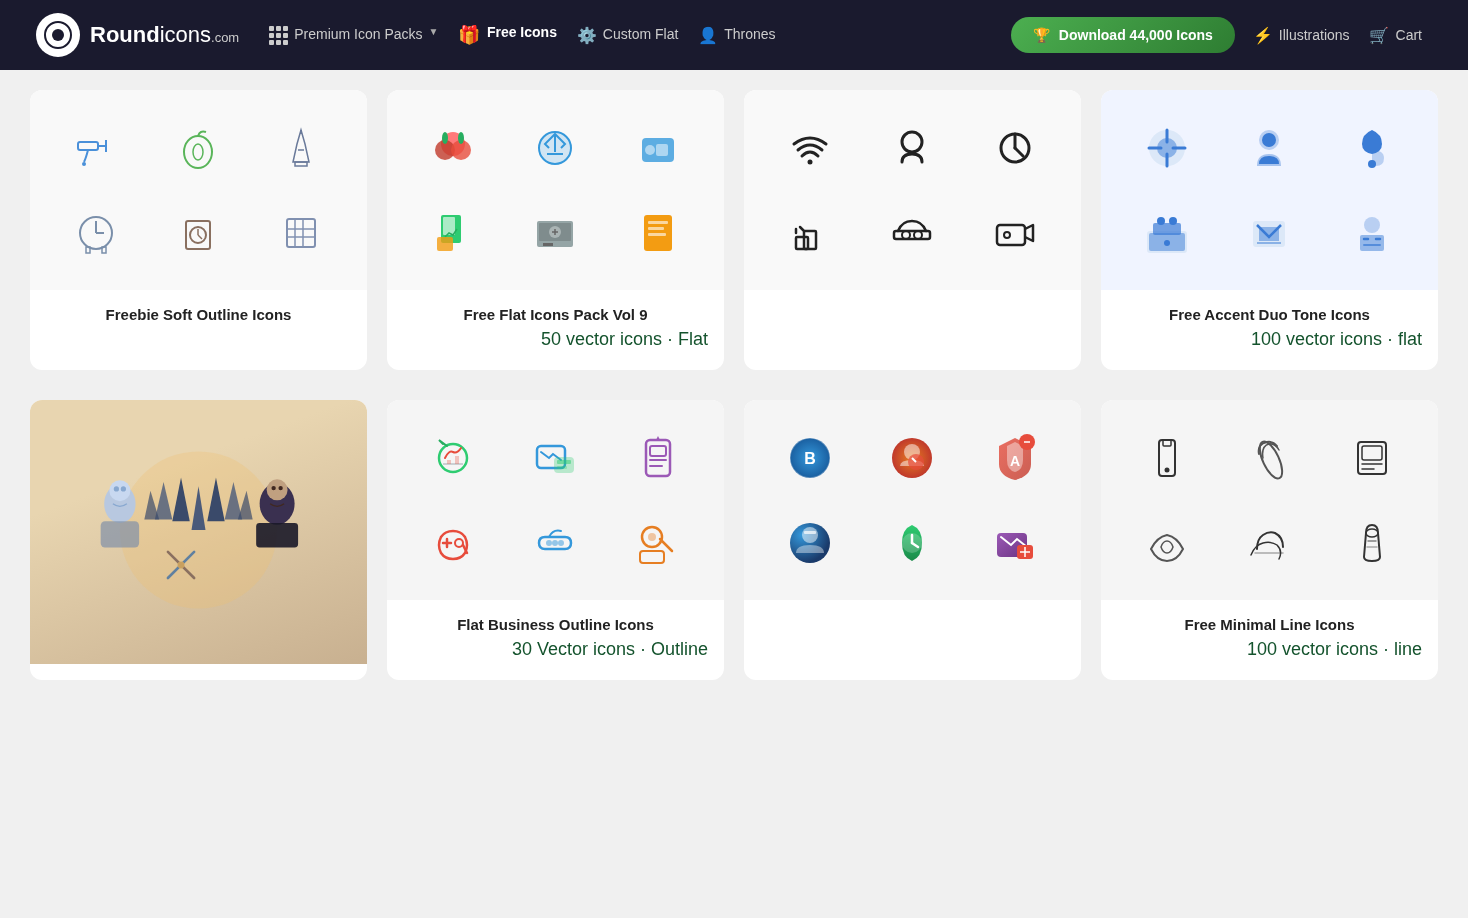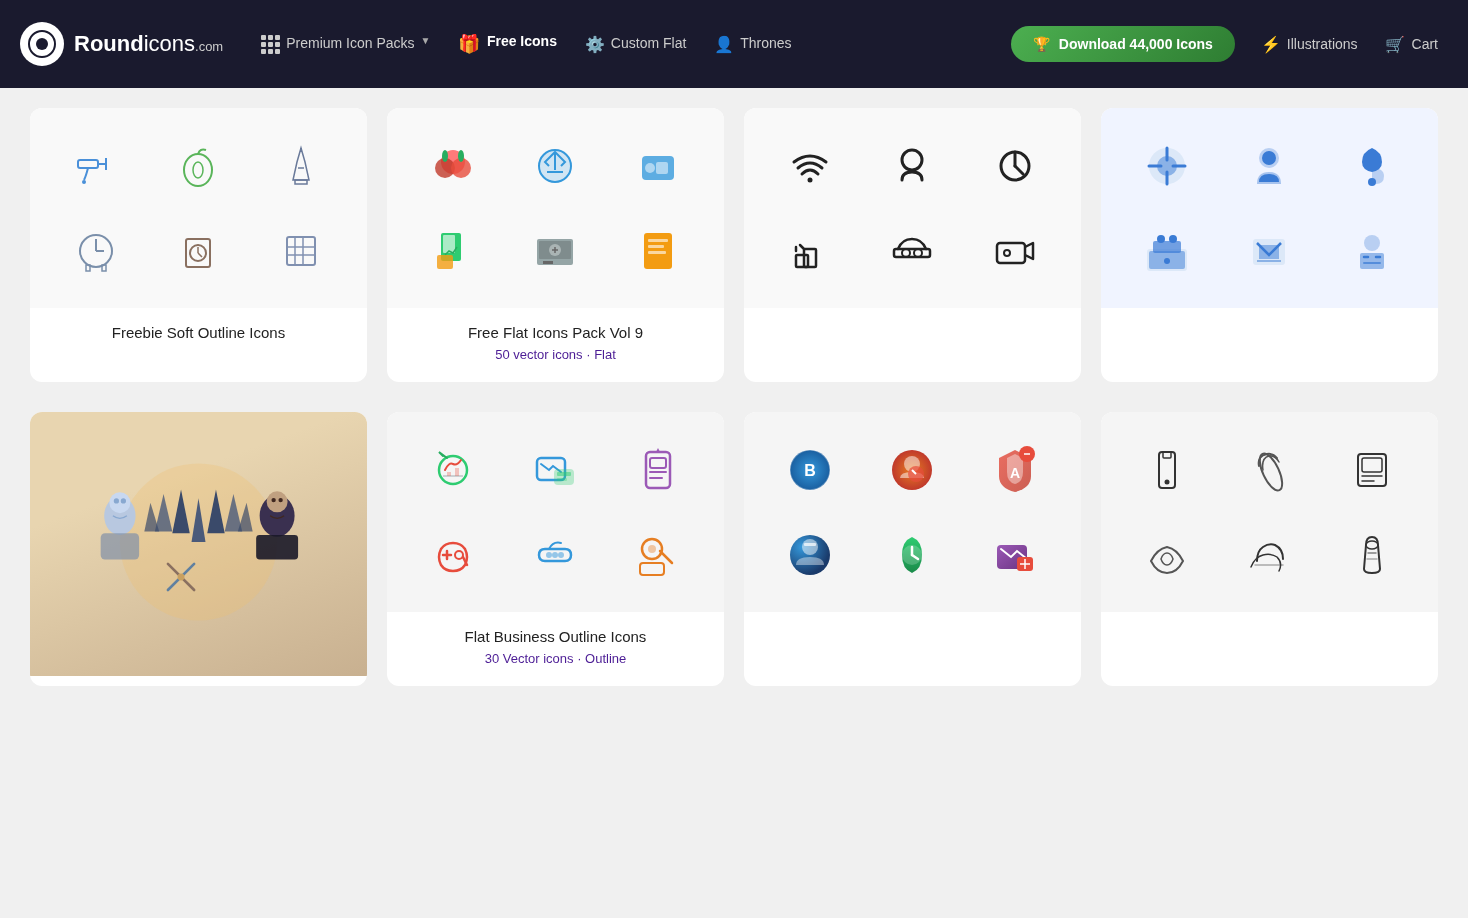--- a/index.html
+++ b/index.html
@@ -3,23 +3,22 @@
   <meta charset="utf-8">
   <style>
     * { box-sizing: border-box; margin: 0; padding: 0; }
     body { font-family: -apple-system, BlinkMacSystemFont, 'Segoe UI', Arial, sans-serif; background: #f0f0f0; }
 
     
     .navbar {
       background: #1a1a2e;
       display: flex;
       align-items: center;
-      padding: 0 20px;
-      height: 88px;
-      gap: 8px;
+      padding: 0 36px;
+      height: 70px;
     }
     .nav-logo {
       display: flex;
       align-items: center;
       gap: 10px;
       margin-right: 20px;
     }
     .nav-logo-icon {
       width: 44px; height: 44px;
       background: white;
@@ -128,27 +127,28 @@
       align-items: center;
       justify-items: center;
     }
 
     .icon-card-info {
       padding: 16px 16px 20px;
       text-align: center;
     }
     .icon-card-title {
       font-size: 15px;
-      font-weight: 400;
+      font-weight: 700;
       color: #222;
       margin-bottom: 6px;
     }
     .icon-card-subtitle {
-      font-size: 13px;
-      color: #4c1d95;
+      font-size: 18px;
+      color: #14532d;
+      text-align: right;
     }
 
     
     .svg-icon { width: 52px; height: 52px; }
 
     
     .card-1 .icon-card-preview { background: #f9f9f9; }
     .card-2 .icon-card-preview { background: #f9f9f9; }
     .card-3 .icon-card-preview { background: #f9f9f9; }
     .card-4 .icon-card-preview { background: #f0f4ff; }
@@ -397,20 +397,24 @@
         </svg>
         <svg class="svg-icon" viewBox="0 0 52 52">
           <path d="M26 8 L26 8" fill="none"></path>
           <circle cx="26" cy="18" r="8" fill="#3a7bd5" opacity="0.3"></circle>
           <rect x="14" y="28" width="24" height="16" rx="2" fill="#3a7bd5" opacity="0.5"></rect>
           <line x1="18" y1="32" x2="22" y2="32" stroke="#3a7bd5" stroke-width="2.5" stroke-linecap="round"></line>
           <line x1="30" y1="32" x2="34" y2="32" stroke="#3a7bd5" stroke-width="2.5" stroke-linecap="round"></line>
           <line x1="18" y1="38" x2="34" y2="38" stroke="#3a7bd5" stroke-width="2" stroke-linecap="round" opacity="0.7"></line>
         </svg>
       </div>
+      <div class="icon-card-info">
+        <div class="icon-card-title">Free Accent Duo Tone Icons</div>
+        <div class="icon-card-subtitle">100 vector icons · flat</div>
+      </div>
     </div>
 
   </div>
 
   <div class="icon-grid">
 
     <div class="icon-card card-5">
       <div class="icon-card-preview" style="background: linear-gradient(160deg, #e8d5b0 30%, #c8b090 100%); display:block; min-height:220px; position:relative; overflow:hidden;">
         <svg width="100%" height="220" viewBox="0 0 340 220" xmlns="http://www.w3.org/2000/svg">
 
@@ -613,17 +617,21 @@
           <path d="M8 38 Q12 28 20 26 Q28 24 34 28 Q40 34 36 42" stroke="#333" stroke-width="1.5" stroke-linecap="round" fill="none"></path>
           <line x1="12" y1="36" x2="40" y2="36" stroke="#333" stroke-width="1.5" stroke-linecap="round" opacity="0.4"></line>
         </svg>
         <svg class="svg-icon" viewBox="0 0 52 52" fill="none">
           <path d="M20 16 Q20 8 26 8 Q32 8 32 16 L34 40 Q34 44 26 44 Q18 44 18 40 Z" stroke="#333" stroke-width="2" fill="none"></path>
           <ellipse cx="26" cy="16" rx="6" ry="4" stroke="#333" stroke-width="1.5" fill="none"></ellipse>
           <line x1="22" y1="24" x2="30" y2="24" stroke="#333" stroke-width="1.5" stroke-linecap="round" opacity="0.6"></line>
           <line x1="21" y1="30" x2="31" y2="30" stroke="#333" stroke-width="1.5" stroke-linecap="round" opacity="0.4"></line>
         </svg>
       </div>
+      <div class="icon-card-info">
+        <div class="icon-card-title">Free Minimal Line Icons</div>
+        <div class="icon-card-subtitle">100 vector icons · line</div>
+      </div>
     </div>
 
   </div>
 
 </main>
 
 </body></html>

